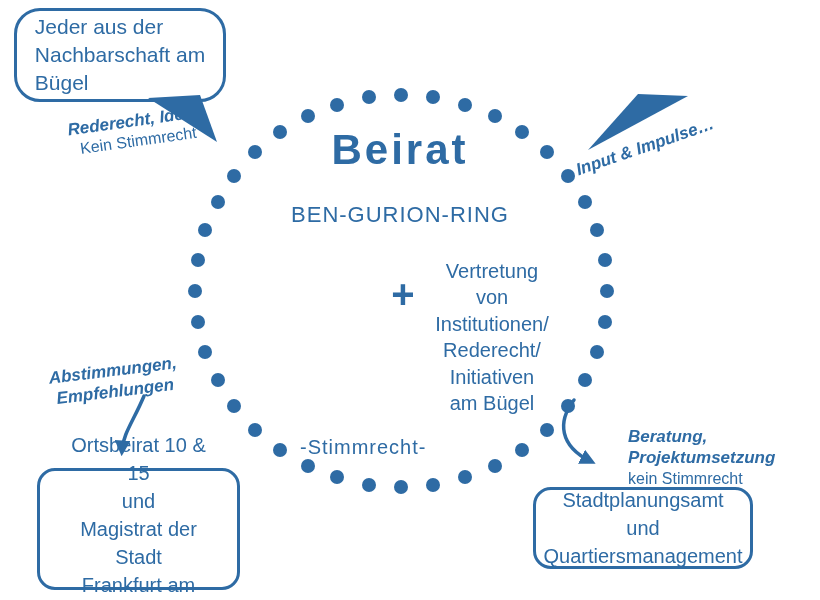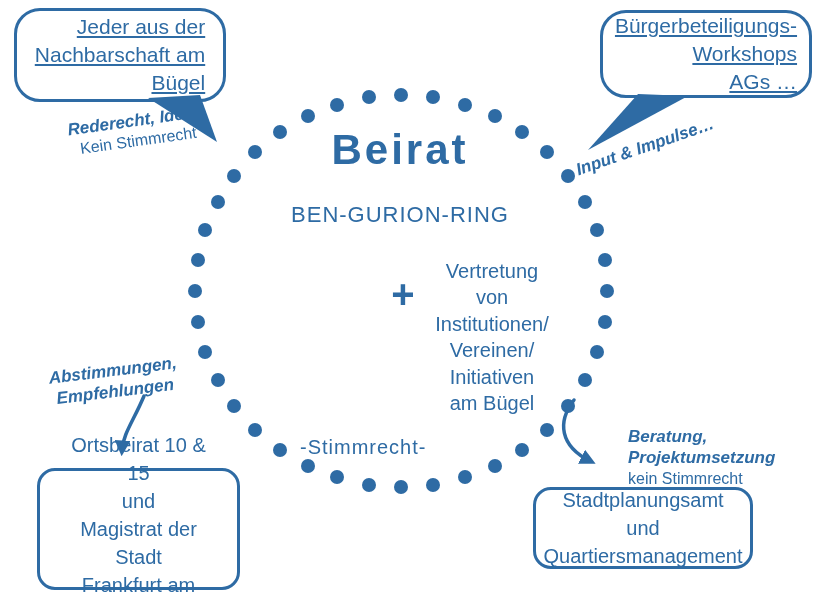--- a/index.html
+++ b/index.html
@@ -25,22 +25,22 @@
   .group-left   { position: absolute; left: 213px; top: 262px; width: 184px; text-align: center;
                   font-size: 20px; line-height: 1.32; }
   .plus         { position: absolute; left: 383px; top: 272px; width: 40px; text-align: center;
                   font-size: 40px; font-weight: bold; }
   .group-right  { position: absolute; left: 408px; top: 258px; width: 168px; text-align: center;
                   font-size: 20px; line-height: 1.32; }
   .voting-note  { position: absolute; left: 300px; top: 436px; width: 200px; text-align: left;
                   font-size: 20px; letter-spacing: 1px; }
 
   .bubble { position: absolute; border: 3px solid var(--accent); border-radius: 26px; background: #fff;
-            display: flex; align-items: center; justify-content: center; text-align: right;
-            font-size: 21px; line-height: 1.33; z-index: 2; padding: 6px 10px; text-decoration: underline; }
+            display: flex; align-items: center; justify-content: center; text-align: left;
+            font-size: 21px; line-height: 1.33; z-index: 2; padding: 6px 10px; }
   .bubble-tl { left: 14px; top: 8px; width: 212px; height: 94px; }
   .bubble-tr { left: 600px; top: 10px; width: 212px; height: 88px; }
 
   .box { position: absolute; border: 3px solid var(--accent); border-radius: 18px; background: #fff;
          display: flex; align-items: center; justify-content: center; text-align: center;
          font-size: 20px; line-height: 1.4; z-index: 2; padding: 6px 20px; }
   .box-bl { left: 37px; top: 468px; width: 203px; height: 122px; }
   .box-br { left: 533px; top: 487px; width: 220px; height: 82px; }
 
   .ann { position: absolute; z-index: 3; }
@@ -111,31 +111,28 @@
     <path class="stroke-accent" d="M574,400 C557,422 560,446 590,461" marker-end="url(#arrowhead)"></path>
   </svg>
 
   <div class="center-title">Beirat</div>
   <div class="center-sub2">BEN-GURION-RING</div>
 
   <div class="plus">+</div>
   <div class="group-right multiline">Vertretung
 von
 Institutionen/
-Vereinen/
+Rederecht/
 Initiativen
 am Bügel</div>
   <div class="voting-note">-Stimmrecht-</div>
 
   <div class="bubble bubble-tl multiline">Jeder aus der
 Nachbarschaft am
 Bügel</div>
-  <div class="bubble bubble-tr multiline">Bürgerbeteiligungs-
-Workshops
-AGs …</div>
 
   <div class="ann ann-tl">
     <div class="emph">Rederecht, Ideen</div>
     <div class="note">Kein Stimmrecht</div>
   </div>
   <div class="ann ann-tr">
     <div class="emph">Input &amp; Impulse…</div>
   </div>
   <div class="ann ann-bl">
     <div class="emph multiline">Abstimmungen,

